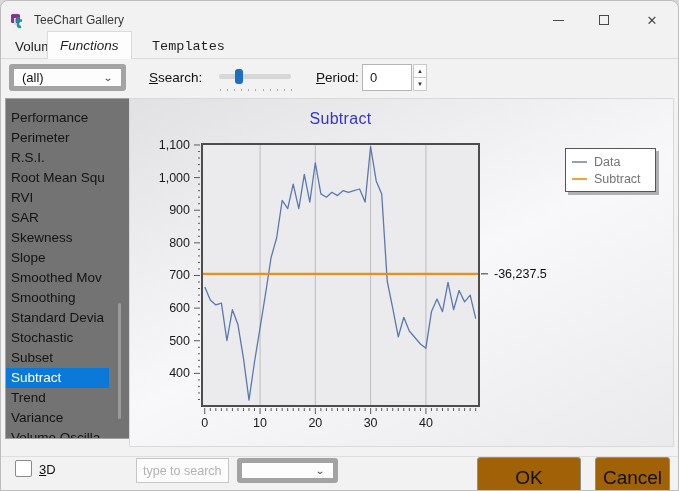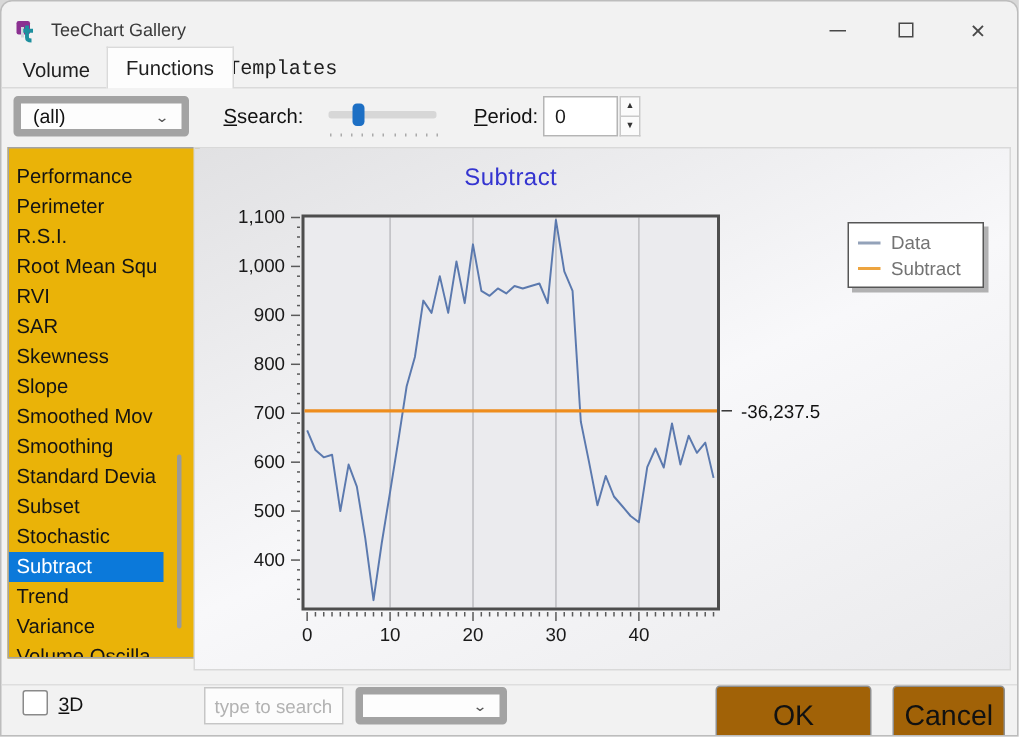--- a/index.html
+++ b/index.html
@@ -18,41 +18,41 @@
   .winbtn { position:absolute; top:0; width:46px; height:30px; display:flex; align-items:center; justify-content:center; color:#494949; }
   .winbtn.min { right:97px; } .winbtn.max { right:51px; } .winbtn.close { right:3px; }
   .glyph-min { display:block; width:11px; height:0; border-top:1px solid #494949; }
   .glyph-max { display:block; width:10px; height:10px; border:1px solid #494949; }
   .glyph-close { font-size:13px; line-height:1; }
   
   .tabrow { position:absolute; left:0; top:30px; width:100%; height:28px; }
   .tabrow .underline { position:absolute; left:0; bottom:0; width:100%; height:0; border-bottom:1px solid #dadada; }
   .tab { position:absolute; top:3px; height:25px; padding:0 12px; font-size:13.5px; display:flex; align-items:center; color:#1f1f1f; }
   .tab.active { top:0; height:28px; background:#fdfdfd; border:1px solid #dadada; border-bottom:none; z-index:2; }
-  .tab.t0 { left:2px; } .tab.active.t1 { left:70px; } .tab.t2 { left:139px;font-family:Liberation Mono, monospace; }
+  .tab.t0 { left:2px; } .tab.active.t1 { left:46px;font-style:italic; } .tab.t2 { left:139px;font-family:Liberation Mono, monospace; }
   
   .toolbar { position:absolute; left:0; top:58px; width:100%; height:38px; }
   .combo { position:absolute; background:#fdfdfd; border:5px solid #a3a3a3; border-radius:3px; font-size:13px; display:flex; align-items:center; padding:0 8px; color:#111; }
   .combo .chev { margin-left:auto; font-size:12px; color:#555; transform:scaleY(.8); }
   .combo.filter { left:8px; top:5px; width:117px; height:27px; }
   .lbl { position:absolute; font-size:13.5px; color:#111; }
   .ak { text-decoration:underline; }
   .lbl.samples { left:148px; top:11px; }
   .slider { position:absolute; left:218px; top:5px; width:74px; height:28px; }
   .slider .track { position:absolute; left:0; top:10px; width:72px; height:5px; background:#d7d7d7; border-radius:2px; }
   .slider .thumb { position:absolute; left:16px; top:5px; width:8px; height:15px; background:#1d6fc4; border-radius:3px; }
   .slider .dots { position:absolute; left:1px; top:25px; width:72px; display:flex; justify-content:space-between; }
   .slider .dots i { width:1px; height:2px; background:#aaa; }
   .lbl.period { left:315px; top:11px; }
   .period-box { position:absolute; left:361px; top:5px; width:50px; height:27px; background:#fff; border:1px solid #b5b5b5; font-size:13px; display:flex; align-items:center; padding-left:7px; }
   .spinner { position:absolute; left:412px; top:5px; width:14px; height:27px; display:flex; flex-direction:column; }
   .spinner div { flex:1; border:1px solid #c9c9c9; background:#fbfbfb; font-size:6px; color:#333; display:flex; align-items:center; justify-content:center; }
   .spinner div+div { border-top:none; }
   
-  .listbox { position:absolute; left:4px; top:97px; width:128px; height:341px; background:#eab308; border:1px solid #a3a3a3; overflow:hidden; padding-top:9px; }
+  .listbox { position:absolute; left:4px; top:97px; width:128px; height:341px; background:#737373; border:1px solid #a3a3a3; overflow:hidden; padding-top:9px; }
   .listbox .item { height:20px; line-height:20px; font-size:13.5px; padding-left:5px; white-space:nowrap; overflow:hidden; color:#141414; }
   .listbox .item.sel { background:#0b79da; color:#fff; width:103px; }
   .list-scroll { position:absolute; left:117px; top:302px; width:3px; height:116px; background:#9a9a9a; border-radius:2px; }
   
   .chartpanel { position:absolute; left:128px; top:97px; width:545px; height:349px;
     background: linear-gradient(155deg, #e1e1e3 0%, #f8f8fa 52%, #eaeaec 100%);
     border:1px solid #d9d9d9; }
   .chart-title { position:absolute; left:72px; top:11px; width:277px; text-align:center; font-size:16px; color:#3434d0; letter-spacing:.3px; }
   .chartpanel svg { position:absolute; left:0; top:0; }
   .legend { position:absolute; left:435px; top:49px; width:91px; background:#fff; border:1px solid #565656; box-shadow:3px 3px 0 rgba(90,90,90,.45); padding:4px 6px; }
@@ -139,22 +139,22 @@
       <div class="item">Perimeter</div>
       <div class="item">R.S.I.</div>
       <div class="item">Root Mean Squ</div>
       <div class="item">RVI</div>
       <div class="item">SAR</div>
       <div class="item">Skewness</div>
       <div class="item">Slope</div>
       <div class="item">Smoothed Mov</div>
       <div class="item">Smoothing</div>
       <div class="item">Standard Devia</div>
+      <div class="item">Stochastic</div>
       <div class="item">Subset</div>
-      <div class="item">Stochastic</div>
       <div class="item sel">Subtract</div>
       <div class="item">Trend</div>
       <div class="item">Variance</div>
       <div class="item">Volume Oscilla</div>
     </div>
   <div class="list-scroll"></div>
 
   <div class="chartpanel">
     <svg id="chart-svg" width="545" height="349">
         <rect x="72" y="45" width="277" height="262" fill="#ebebee"></rect>

